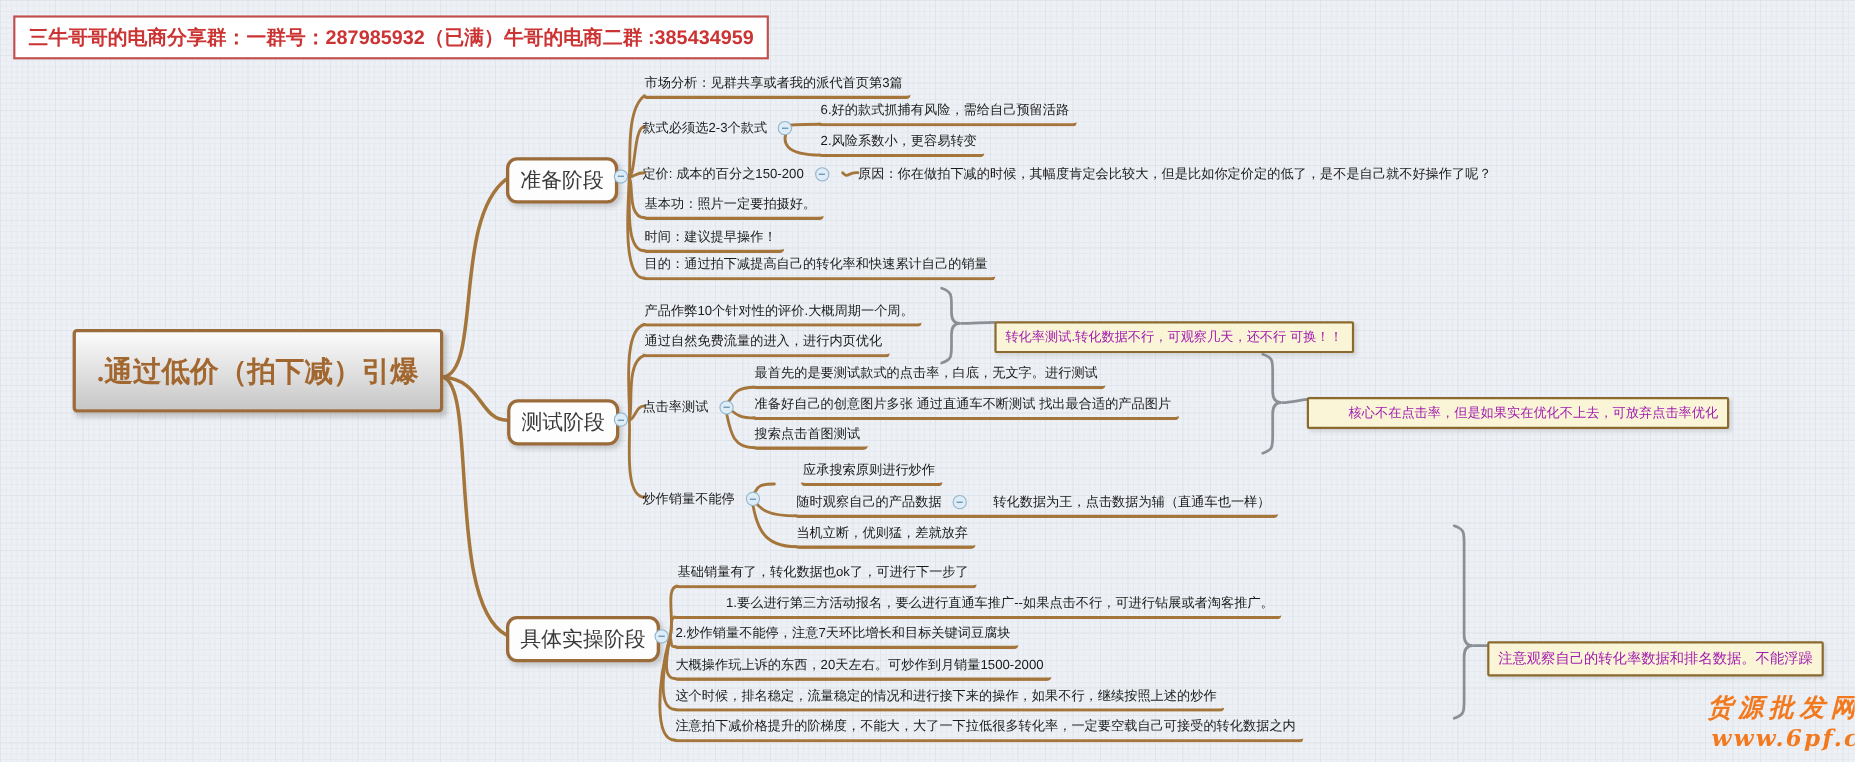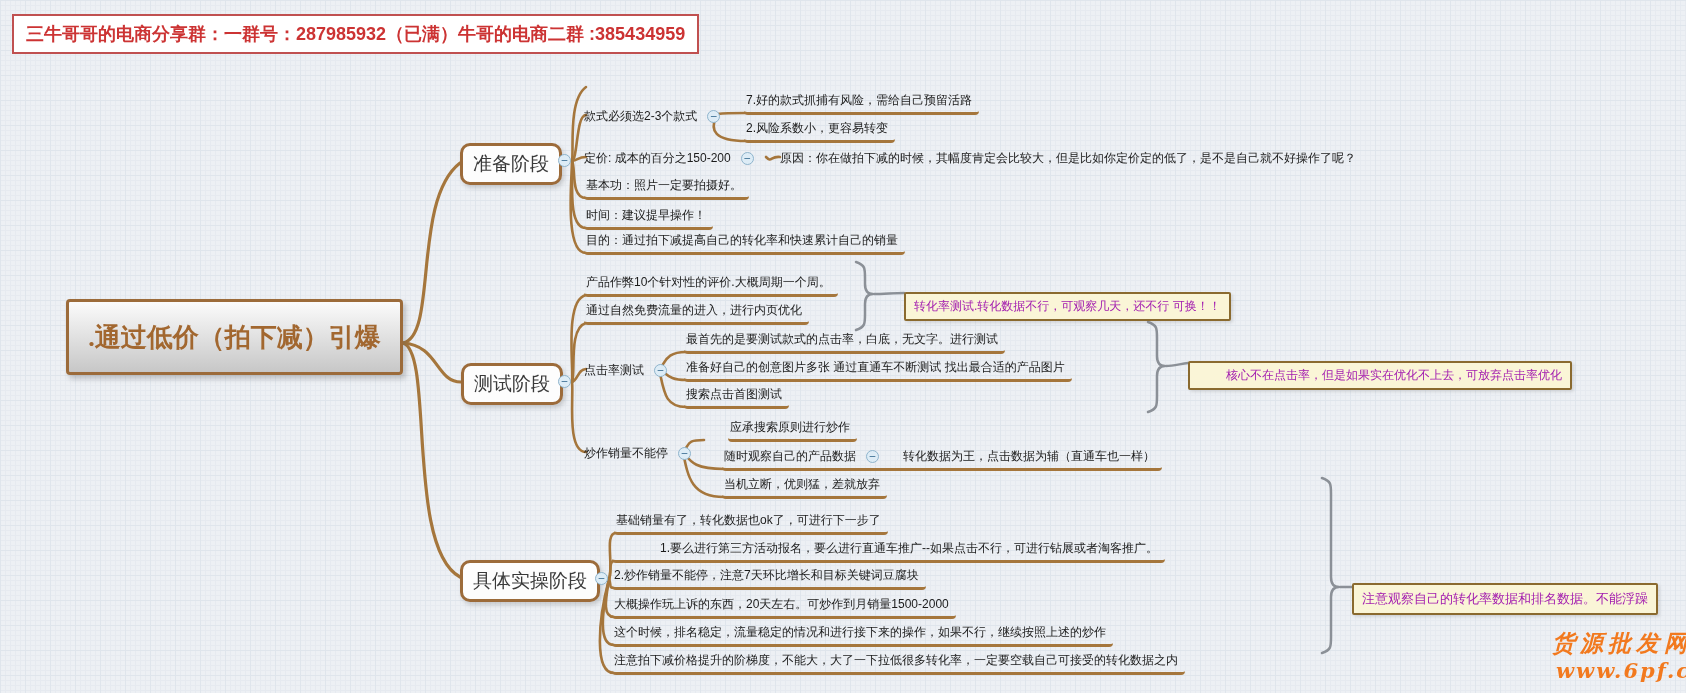--- a/index.html
+++ b/index.html
@@ -128,26 +128,27 @@
   <div class="node" style="left:461px;top:363px;">
     <span>测试阶段</span>
   </div>
   <div class="clps clps-abs" style="left:558px;top:375px;">−</div>
 
   <div class="node" style="left:460px;top:560px;">
     <span>具体实操阶段</span>
   </div>
   <div class="clps clps-abs" style="left:595px;top:572px;">−</div>
 
+  <div class="leaf u" style="left:584px;top:67px;">市场分析：见群共享或者我的派代首页第3篇</div>
 
   <div class="leaf row" style="left:584px;top:108px;">
     <span>款式必须选2-3个款式</span>
     <span class="clps">−</span>
   </div>
-  <div class="leaf u" style="left:744px;top:92px;">7.好的款式抓捕有风险，需给自己预留活路</div>
+  <div class="leaf u" style="left:744px;top:92px;">6.好的款式抓捕有风险，需给自己预留活路</div>
   <div class="leaf u" style="left:744px;top:120px;">2.风险系数小，更容易转变</div>
 
   <div class="leaf row" style="left:584px;top:150px;">
     <span>定价: 成本的百分之150-200</span>
     <span class="clps">−</span>
   </div>
   <div class="leaf" style="left:780px;top:150px;">原因：你在做拍下减的时候，其幅度肯定会比较大，但是比如你定价定的低了，是不是自己就不好操作了呢？</div>
 
   <div class="leaf u" style="left:584px;top:177px;">基本功：照片一定要拍摄好。</div>
   <div class="leaf u" style="left:584px;top:207px;">时间：建议提早操作！</div>

